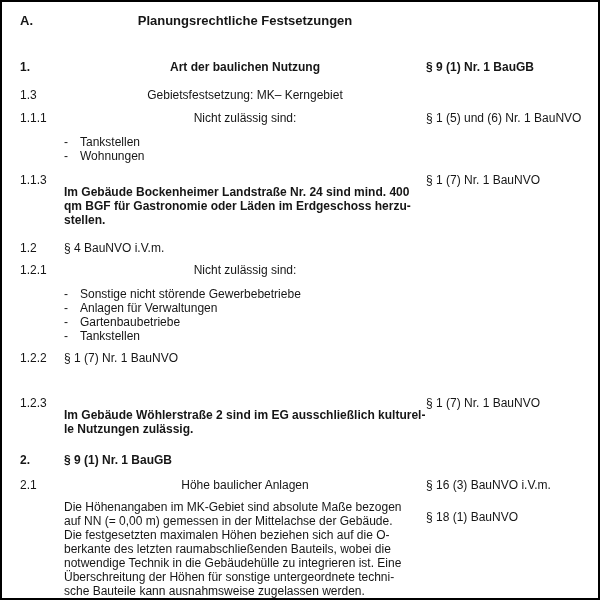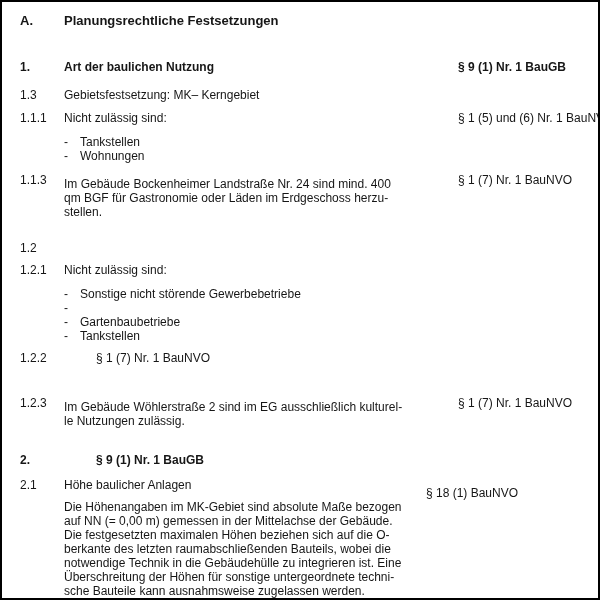--- a/index.html
+++ b/index.html
@@ -17,31 +17,31 @@
     position:absolute;
     left:18px;right:8px;
     display:grid;
     grid-template-columns:44px 362px 1fr;
     align-items:start;
     font-size:12px;
     line-height:14px;
   }
   .num{white-space:nowrap;}
   .cell{min-width:0;}
-  .title{white-space:pre;}
+  .title{white-space:pre;text-align:center;}
   .b{font-weight:bold;}
   .hdr{font-size:13px;}
   .u .title{text-underline-offset:2px;}
   .para{white-space:pre;margin-top:8px;}
-  .para.first{margin-top:4px;}
+  .para.first{margin-top:12px;font-weight:bold;}
   .bullets{margin-top:10px;}
   .bullet{display:flex;}
   .dash{width:16px;flex:0 0 16px;}
-  .ref{white-space:nowrap;margin-left:32px;}
-  .ref2{margin-top:8px;white-space:nowrap;}
+  .ref{white-space:nowrap;}
+  .ref2{margin-top:18px;white-space:nowrap;}
 </style>
 </head>
 <body>
 
 <div class="page">
 
   <div class="row b hdr" style="top:12px">
     <span class="num">A.</span>
     <div class="cell">
         <div class="title">Planungsrechtliche Festsetzungen</div>
@@ -87,33 +87,35 @@
     <div class="cell">
         <div class="para first">Im Gebäude Bockenheimer Landstraße Nr. 24 sind mind. 400
 qm BGF für Gastronomie oder Läden im Erdgeschoss herzu-
 stellen.</div>
       </div>
     <span class="ref">§ 1 (7) Nr. 1 BauNVO</span>
   </div>
 
   <div class="row u" style="top:239px">
     <span class="num">1.2</span>
+    <span class="ref">§ 4 BauNVO i.V.m.</span>
   </div>
 
   <div class="row" style="top:261px">
     <span class="num">1.2.1</span>
     <div class="cell">
       <div class="title">Nicht zulässig sind:</div>
       <div class="bullets">
         <div class="bullet">
           <span class="dash">-</span>
           <span>Sonstige nicht störende Gewerbebetriebe</span>
         </div>
         <div class="bullet">
           <span class="dash">-</span>
+          <span>Anlagen für Verwaltungen</span>
         </div>
         <div class="bullet">
           <span class="dash">-</span>
           <span>Gartenbaubetriebe</span>
         </div>
         <div class="bullet">
           <span class="dash">-</span>
           <span>Tankstellen</span>
         </div>
       </div>
@@ -145,17 +147,18 @@
       <div class="title">Höhe baulicher Anlagen</div>
       <div class="para">Die Höhenangaben im MK-Gebiet sind absolute Maße bezogen
 auf NN (= 0,00 m) gemessen in der Mittelachse der Gebäude.
 Die festgesetzten maximalen Höhen beziehen sich auf die O-
 berkante des letzten raumabschließenden Bauteils, wobei die
 notwendige Technik in die Gebäudehülle zu integrieren ist. Eine
 Überschreitung der Höhen für sonstige untergeordnete techni-
 sche Bauteile kann ausnahmsweise zugelassen werden.</div>
     </div>
     <div class="cell">
+      <div class="ref">§ 16 (3) BauNVO i.V.m.</div>
       <div class="ref2">§ 18 (1) BauNVO</div>
     </div>
   </div>
 
 </div>
 
 </body></html>

